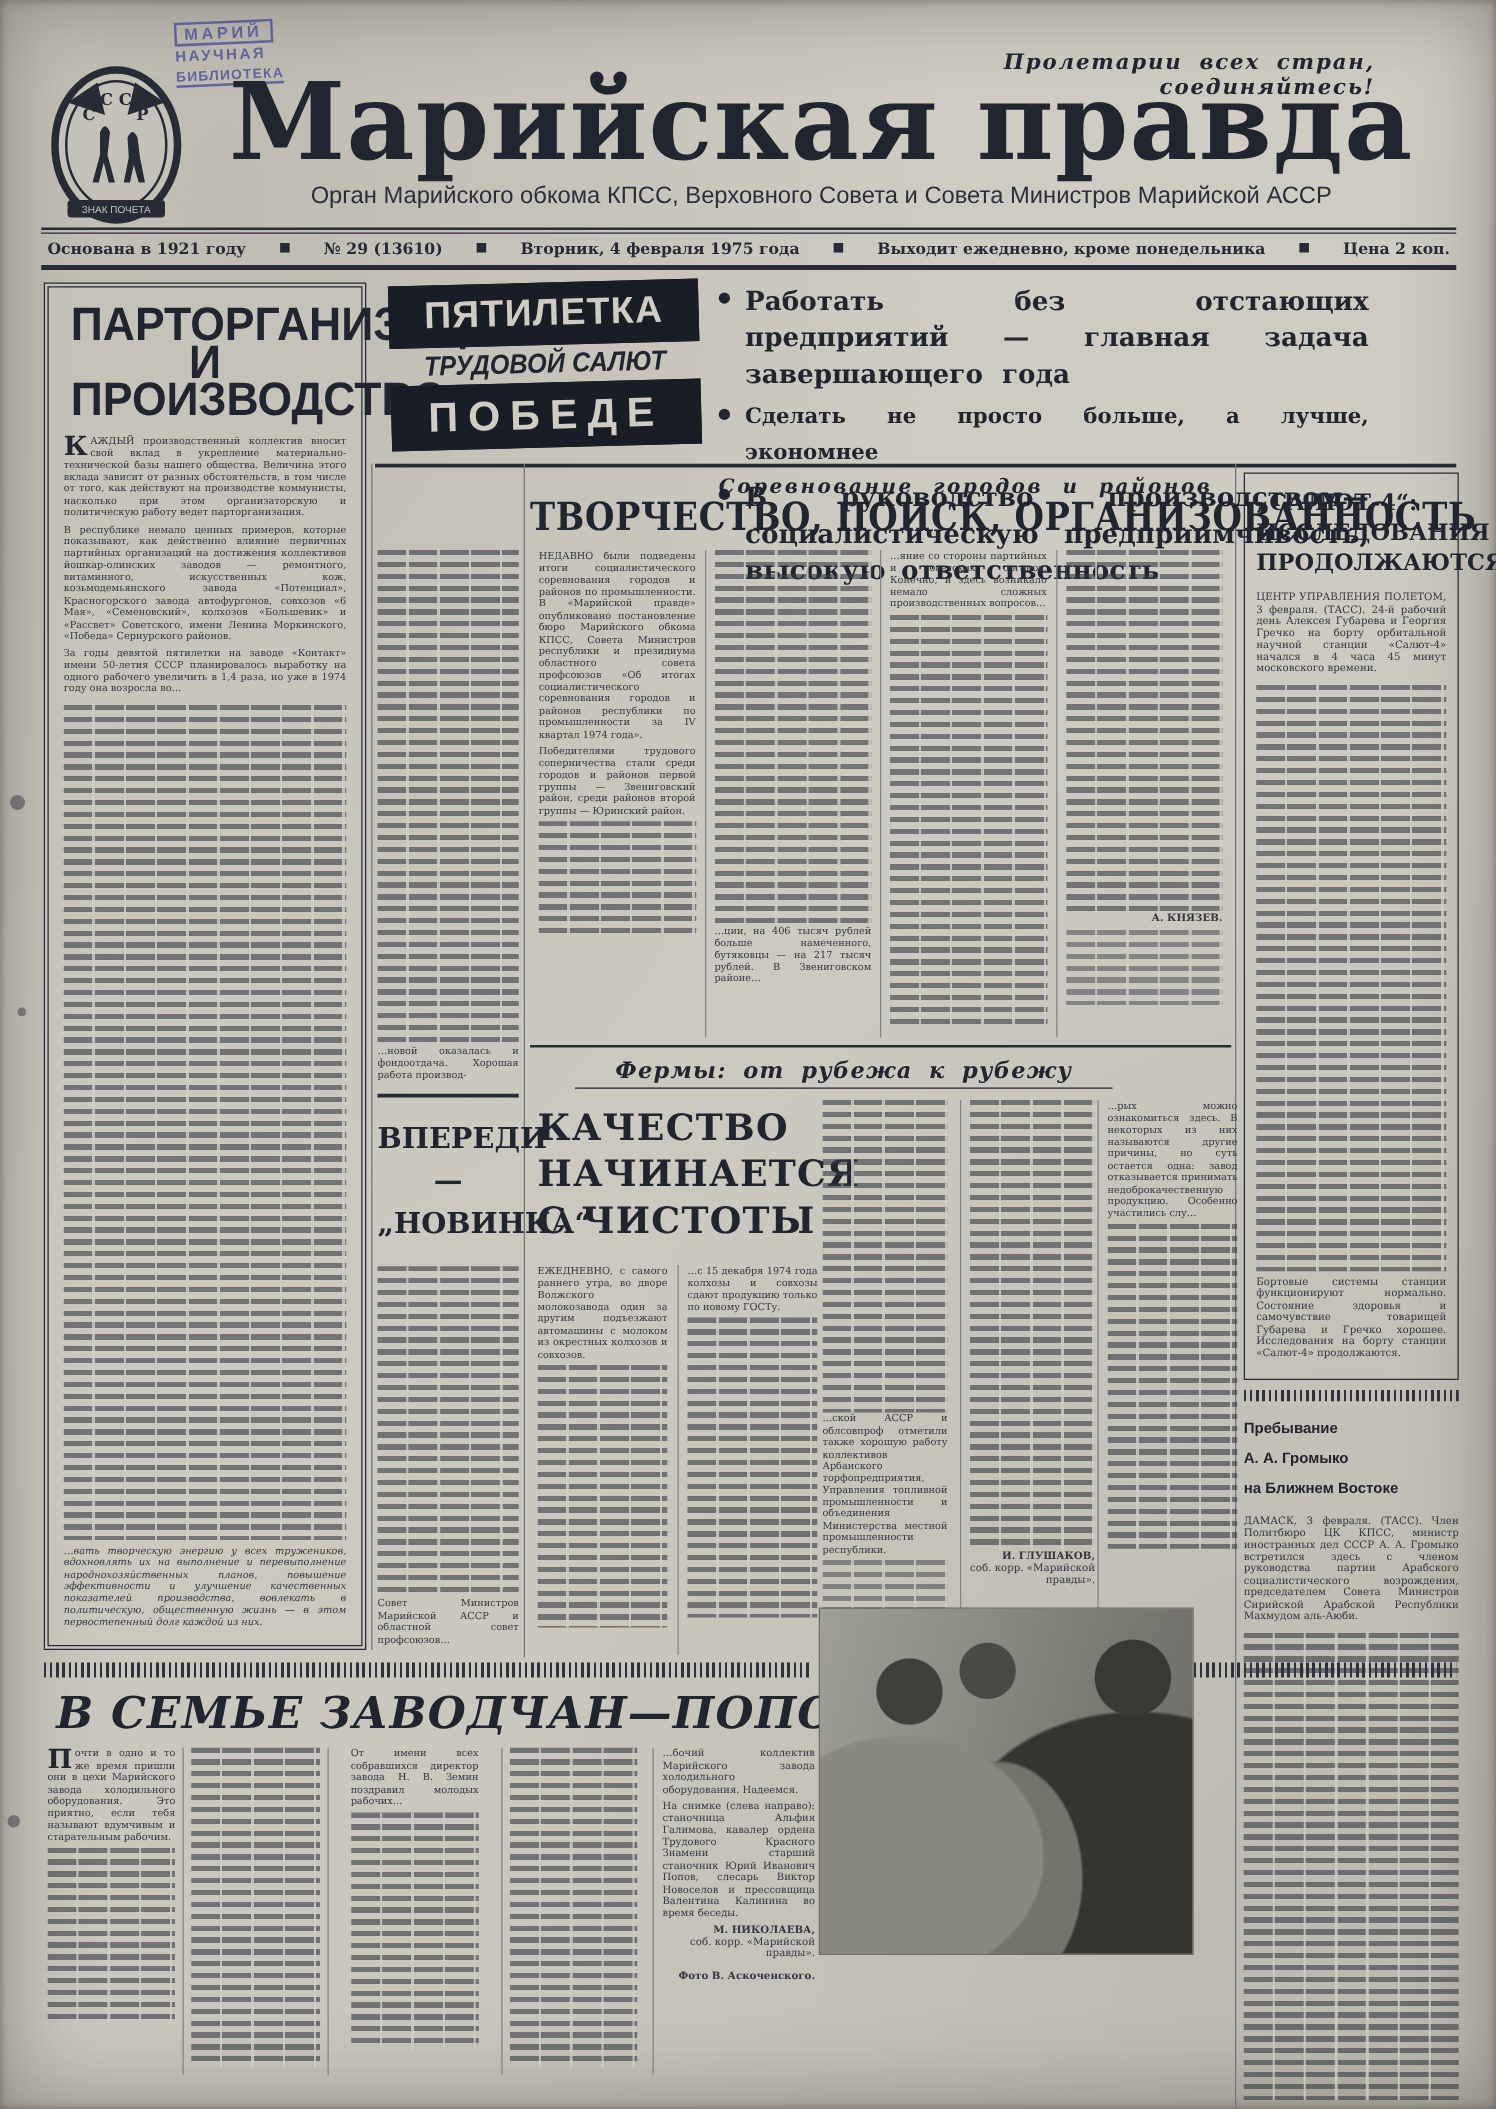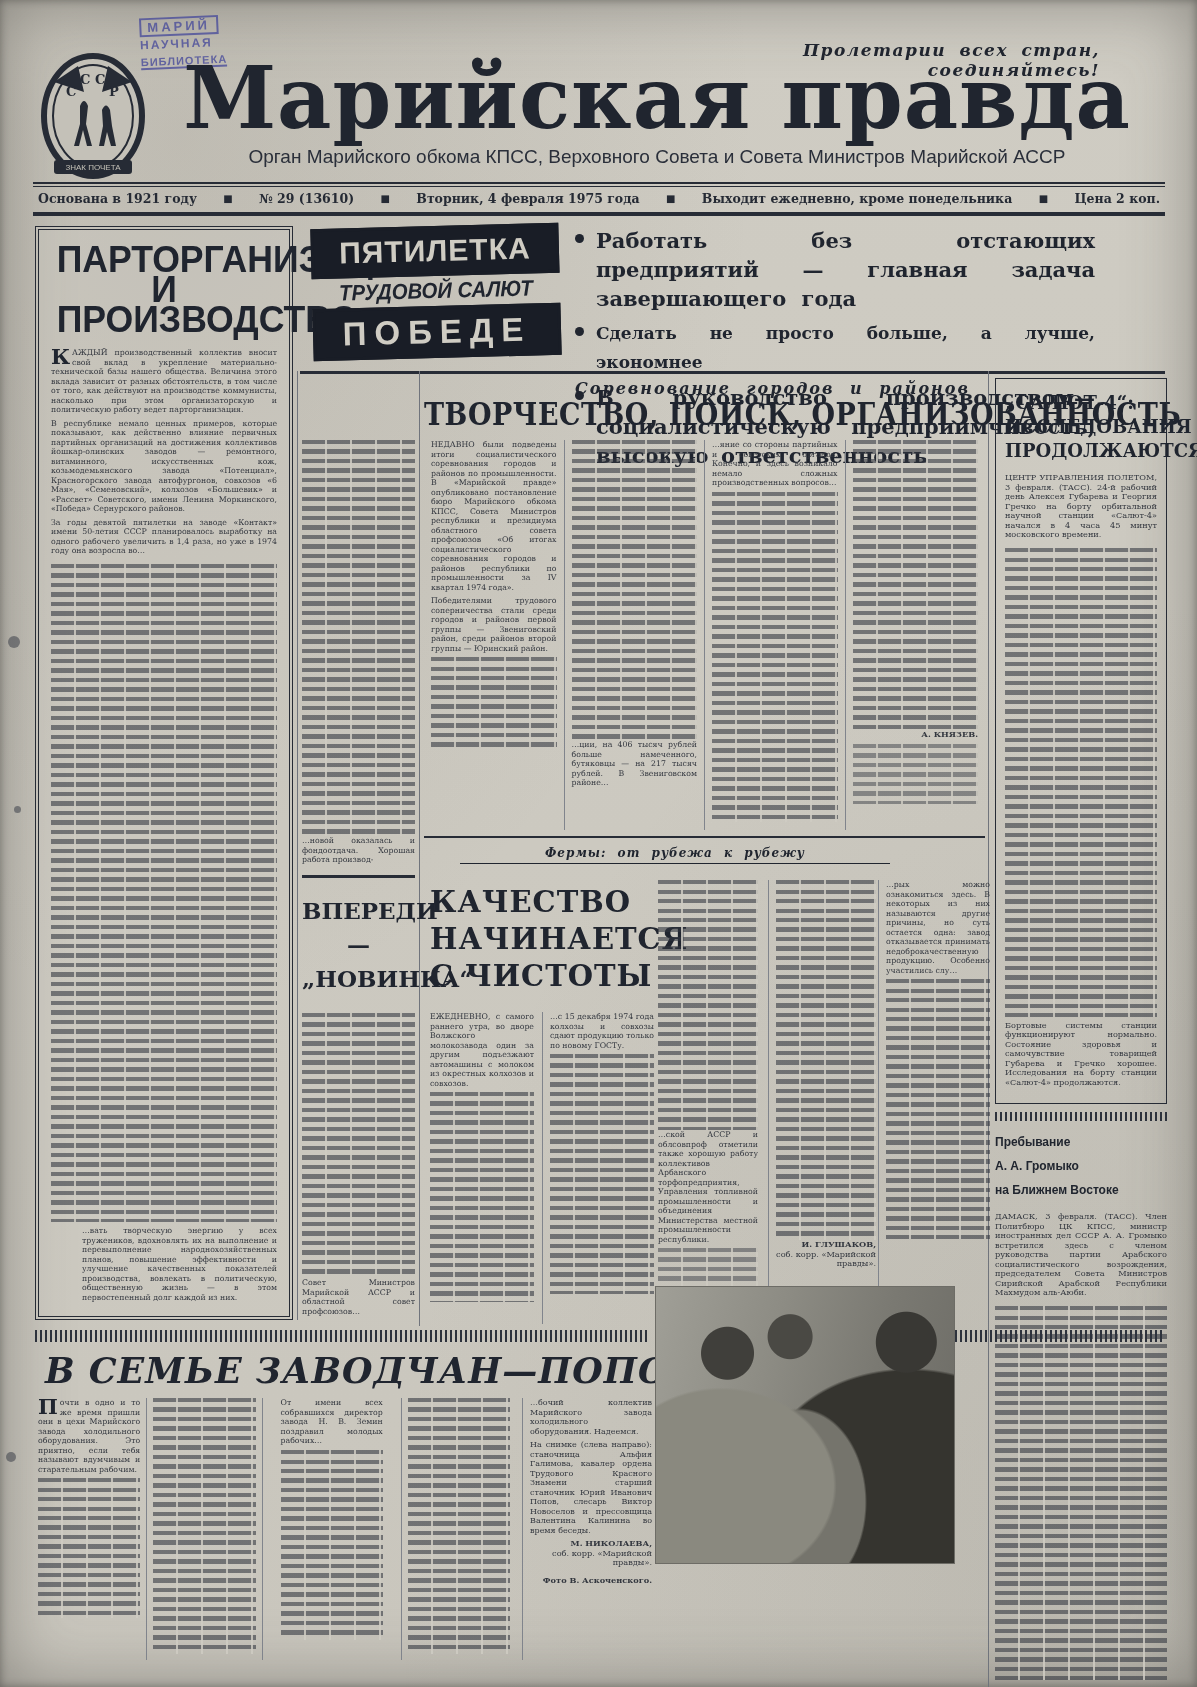--- a/index.html
+++ b/index.html
@@ -84,21 +84,21 @@
     <div class="gothic ink headline-box" style="text-align:center;font-size:25px;line-height:30px;transform:scaleX(.95);margin-bottom:14px;">
       <h2>ПАРТОРГАНИЗАЦИЯ</h2>
       <h2>И ПРОИЗВОДСТВО</h2>
     </div>
     <div class="col">
       <p class="dropcap">КАЖДЫЙ производственный коллектив вносит свой вклад в укрепление материально-технической базы нашего общества. Величина этого вклада зависит от разных обстоятельств, в том числе от того, как действуют на производстве коммунисты, насколько при этом организаторскую и политическую работу ведет парторганизация.</p>
       <p>В республике немало ценных примеров, которые показывают, как действенно влияние первичных партийных организаций на достижения коллективов йошкар-олинских заводов — ремонтного, витаминного, искусственных кож, козьмодемьянского завода «Потенциал», Красногорского завода автофургонов, совхозов «6 Мая», «Семеновский», колхозов «Большевик» и «Рассвет» Советского, имени Ленина Моркинского, «Победа» Сернурского районов.</p>
       <p>За годы девятой пятилетки на заводе «Контакт» имени 50-летия СССР планировалось выработку на одного рабочего увеличить в 1,4 раза, но уже в 1974 году она возросла во…</p>
     </div>
     <div class="fill" style="flex:1;margin:4px 0;"></div>
-    <div class="col" style="margin-left:31px;">
+    <div class="col" style="font-style:italic;">
       <p>…вать творческую энергию у всех тружеников, вдохновлять их на выполнение и перевыполнение народнохозяйственных планов, повышение эффективности и улучшение качественных показателей производства, вовлекать в политическую, общественную жизнь — в этом первостепенный долг каждой из них.</p>
     </div>
   </div>
 
   <div class="abs" style="left:312px;top:226px;width:248px;transform:rotate(-1.5deg);">
     <div class="gothic" style="background:#191d26;color:#cfccc3;text-align:center;font-size:30px;line-height:44px;letter-spacing:1px;border:3px solid #191d26;">ПЯТИЛЕТКА</div>
     <div class="gothic ink" style="text-align:center;font-style:italic;font-size:22px;line-height:30px;transform:scaleX(.92);white-space:nowrap;">ТРУДОВОЙ САЛЮТ</div>
     <div class="gothic" style="background:#191d26;color:#cfccc3;text-align:center;font-size:33px;line-height:46px;letter-spacing:8px;border:3px solid #191d26;">ПОБЕДЕ</div>
   </div>
 
@@ -156,21 +156,21 @@
       <div>ВПЕРЕДИ —</div>
       <div>„НОВИНКА“</div>
     </div>
     <div class="fill" style="flex:1;margin:3px 0;"></div>
     <div class="col" style="flex:none;">
         <p>Совет Министров Марийской АССР и областной совет профсоюзов…</p>
       </div>
   </div>
 
   <div class="abs rule" style="left:424px;top:836px;width:561px;height:2px;"></div>
-  <div class="abs serifb ink" style="left:460px;top:846px;width:430px;text-align:center;font-style:italic;font-size:12px;letter-spacing:1px;word-spacing:6px;border-bottom:1.5px solid #20252f;padding-bottom:3px;">Фермы: от рубежа к рубежу</div>
+  <div class="abs serifb ink" style="left:460px;top:846px;width:430px;text-align:center;font-style:italic;font-size:18px;letter-spacing:1px;word-spacing:6px;border-bottom:1.5px solid #20252f;padding-bottom:3px;">Фермы: от рубежа к рубежу</div>
 
   <div class="abs serifb ink" style="left:430px;top:884px;width:225px;font-size:29px;line-height:37px;letter-spacing:1px;">
     <div>КАЧЕСТВО</div>
     <div>НАЧИНАЕТСЯ</div>
     <div>С ЧИСТОТЫ</div>
   </div>
 
   <div class="abs col" style="left:430px;top:1012px;width:104px;height:312px;">
     <p>ЕЖЕДНЕВНО, с самого раннего утра, во дворе Волжского молокозавода один за другим подъезжают автомашины с молоком из окрестных колхозов и совхозов.</p>
     <div class="fill" style="height:210px;"></div>

